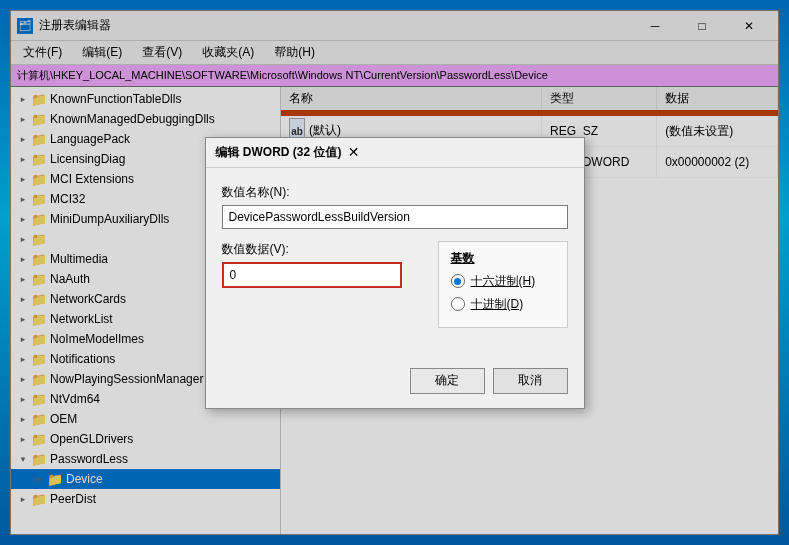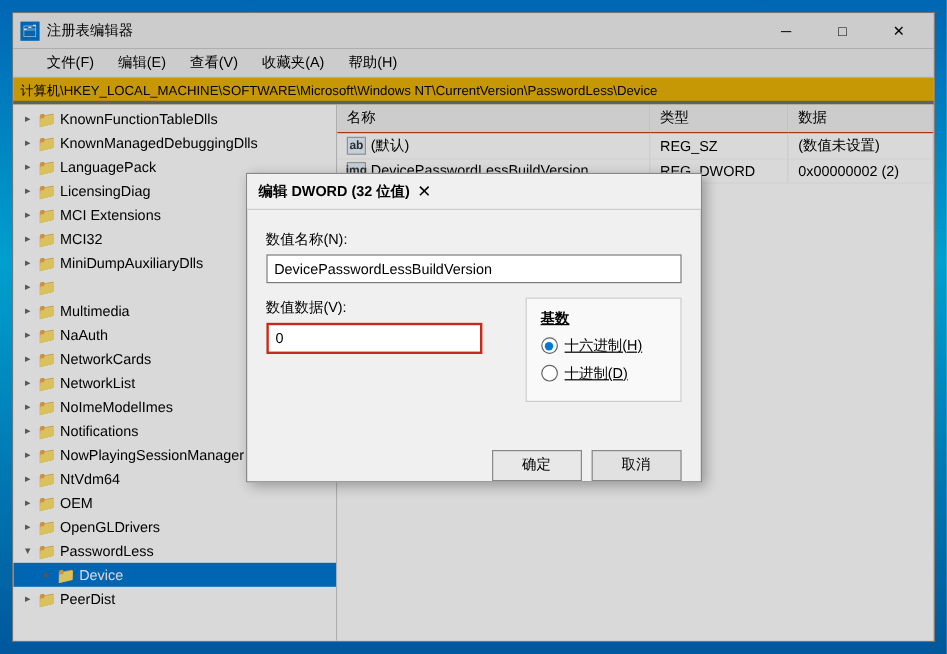--- a/index.html
+++ b/index.html
@@ -70,41 +70,42 @@
       color: #000;
       background: transparent;
       border: none;
     }
 
     
     .menu-bar {
       display: flex;
       align-items: center;
       background: #f0f0f0;
-      padding: 2px 20px;
+      padding: 2px 4px;
       height: 24px;
       border-bottom: 1px solid #ccc;
       gap: 4px;
     }
     .menu-item {
       padding: 2px 8px;
       cursor: pointer;
       font-size: 12px;
       color: #000;
     }
 
     
     .address-bar {
-      background: #eab308;
+      background: #f0abfc;
       padding: 3px 6px;
-      border-bottom: 3px solid #737373;
+      border-bottom: 1px solid #737373;
       font-size: 11px;
       color: #000;
       height: 22px;
       display: flex;
+      align-items: center;
     }
 
     
     .main-content {
       display: flex;
       flex: 1;
       overflow: hidden;
     }
 
     
@@ -159,42 +160,42 @@
       overflow: auto;
     }
 
     
     .reg-table {
       width: 100%;
       border-collapse: collapse;
     }
     .reg-table th {
       background: #f0f0f0;
-      border-bottom: 1px solid #c2410c;
+      border-bottom: 6px solid #c2410c;
       border-right: 1px solid #ddd;
       padding: 3px 8px;
       text-align: left;
       font-size: 12px;
       font-weight: normal;
       position: sticky;
       top: 0;
     }
     .reg-table td {
       padding: 2px 8px;
       font-size: 12px;
       border-bottom: 1px solid #f5f5f5;
       border-right: 1px solid #f0f0f0;
     }
 
     .type-icon {
       display: inline-flex;
       align-items: center;
       justify-content: center;
       width: 16px;
-      height: 15px;
+      height: 26px;
       margin-right: 4px;
       vertical-align: middle;
       font-size: 10px;
       font-weight: bold;
       background: #e8f4ff;
       border: 1px solid #aaa;
       color: #333;
     }
 
     
@@ -312,21 +313,21 @@
       width: 7px;
       height: 7px;
       border-radius: 50%;
       background: #0078d4;
     }
 
     .dialog-footer {
       display: flex;
       justify-content: flex-end;
       gap: 8px;
-      padding: 8px 16px 0;
+      padding: 8px 16px 14px;
     }
     .dialog-btn {
       width: 75px;
       height: 26px;
       background: #e1e1e1;
       border: 1px solid #888;
       cursor: pointer;
       font-size: 12px;
       display: flex;
       align-items: center;

